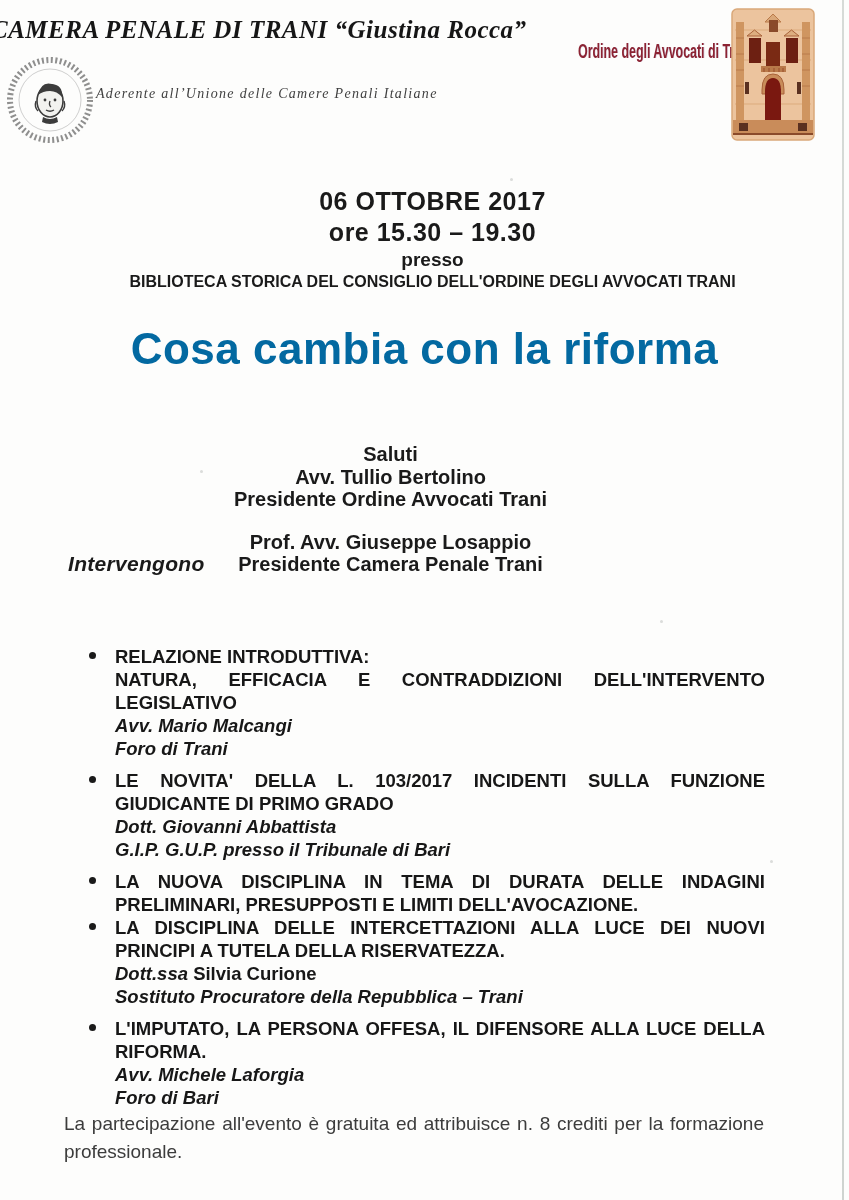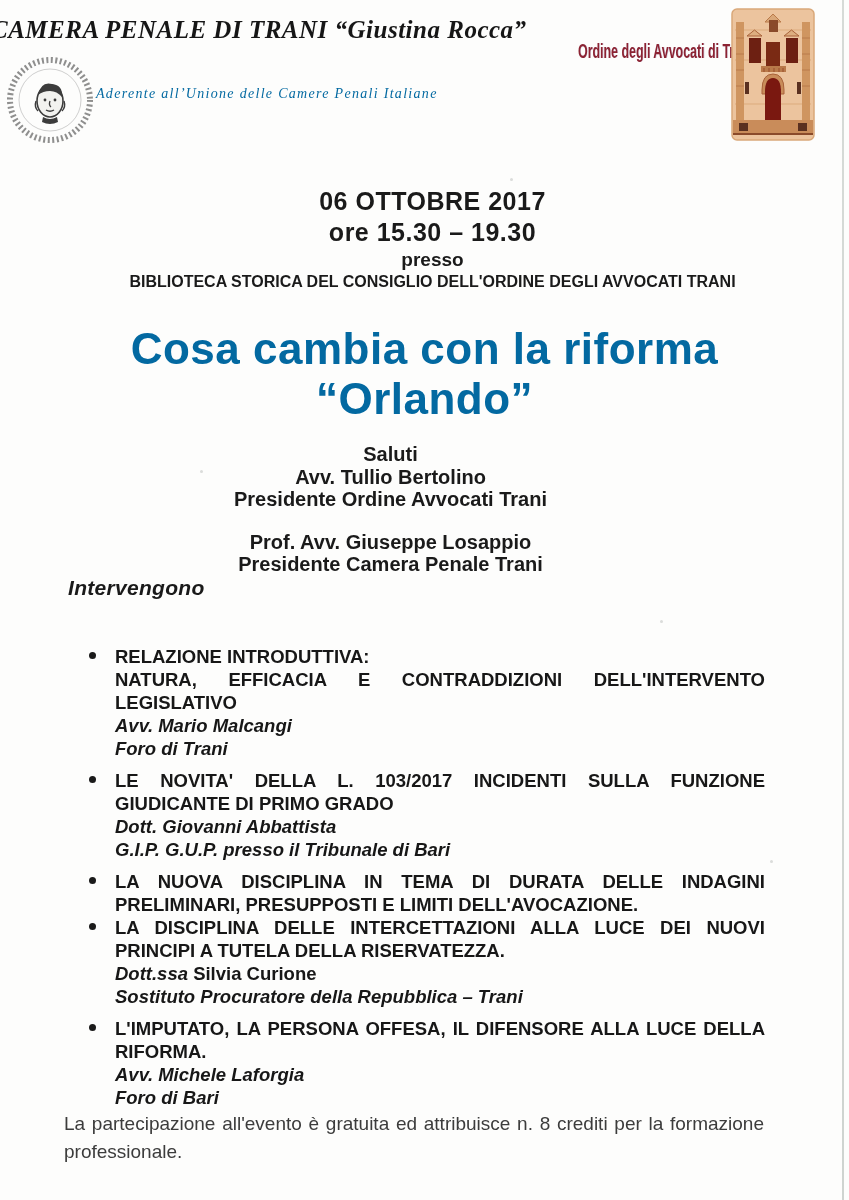--- a/index.html
+++ b/index.html
@@ -13,21 +13,21 @@
              background:linear-gradient(#cdd2ce,#c3c9c5);opacity:.8;}
   .speck{position:absolute;width:3px;height:3px;border-radius:50%;background:#9aa09a;opacity:.35;}
 
   
   .org-title{position:absolute;left:-9px;top:16px;margin:0;white-space:nowrap;
              font-family:"Liberation Serif", serif;font-style:italic;font-weight:bold;
              font-size:25px;letter-spacing:.5px;color:#161616;}
   .seal{position:absolute;left:5px;top:55px;width:90px;height:90px;}
   .affiliation{position:absolute;left:96px;top:86px;width:380px;
                font-family:"Liberation Serif", serif;font-style:italic;
-               font-size:14px;letter-spacing:1.3px;color:#0369a1;}
+               font-size:14px;letter-spacing:1.3px;color:#404040;}
   .ordine{position:absolute;left:578px;top:40px;white-space:nowrap;
           font-weight:bold;font-size:20px;color:#8c2332;
           transform:scaleX(.62);transform-origin:left center;
           text-shadow:1px 0 0 rgba(90,60,140,.25);}
   .building{position:absolute;left:731px;top:8px;width:84px;height:133px;}
 
   
   .event-info{position:absolute;left:8px;top:186px;width:849px;text-align:center;}
   .ev-date,.ev-time{font-size:25px;font-weight:bold;line-height:31px;letter-spacing:.5px;}
   .ev-presso{font-size:19px;font-weight:bold;line-height:23px;}
@@ -36,21 +36,21 @@
   
   .main-title{position:absolute;left:0;top:324px;width:849px;margin:0;text-align:center;
               color:#0369a1;font-size:44px;font-weight:bold;line-height:50px;letter-spacing:.5px;}
 
   
   .saluti{position:absolute;left:0;top:443px;width:781px;text-align:center;
           font-size:20px;font-weight:bold;line-height:22.5px;}
   .saluti .gap{height:20px;}
 
   
-  .intervengono{position:absolute;left:68px;top:576px;margin:0;
+  .intervengono{position:absolute;left:68px;top:552px;margin:0;
                 font-size:21px;font-weight:bold;font-style:italic;letter-spacing:.3px;}
 
   
   .agenda{position:absolute;left:89px;top:645px;width:676px;}
   .bullet-item{display:flex;margin-bottom:9px;}
   .bullet-item.no-gap{margin-bottom:0;}
   .dot-col{width:26px;flex:0 0 26px;padding-top:7px;}
   .dot{display:block;width:7px;height:7px;border-radius:50%;background:#1a1a1a;}
   .bullet-body{width:650px;font-size:18.5px;font-weight:bold;line-height:23px;color:#171717;}
   .topic-intro{text-align:left;}
@@ -143,21 +143,20 @@
 
   <section class="event-info">
     <div class="ev-date">06 OTTOBRE 2017</div>
     <div class="ev-time">ore 15.30 – 19.30</div>
     <div class="ev-presso">presso</div>
     <div class="ev-venue">BIBLIOTECA STORICA DEL CONSIGLIO DELL'ORDINE DEGLI AVVOCATI TRANI</div>
   </section>
 
   <h2 class="main-title">
     <div>Cosa cambia con la riforma</div>
-    <div>“Orlando”</div>
   </h2>
 
   <section class="saluti">
     <div>Saluti</div>
     <div>Avv. Tullio Bertolino</div>
     <div>Presidente Ordine Avvocati Trani</div>
     <div class="gap"></div>
     <div>Prof. Avv. Giuseppe Losappio</div>
     <div>Presidente Camera Penale Trani</div>
   </section>

